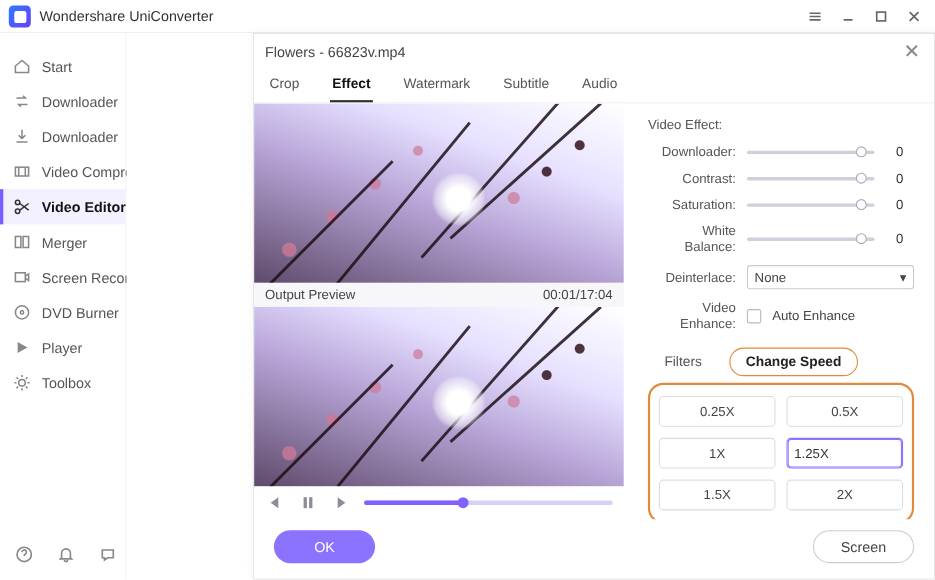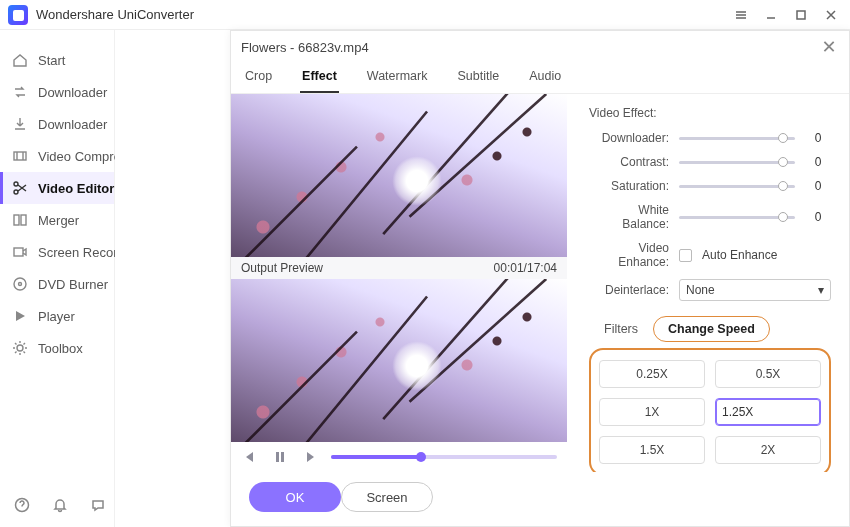--- a/index.html
+++ b/index.html
@@ -79,35 +79,35 @@
   .right{ flex:1; padding:12px 18px 8px 22px; font-size:12px; color:#444; display:flex; flex-direction:column;}
   .sec-title{font-size:12px;color:#555;margin-bottom:6px;}
   .row{display:flex;align-items:center;margin:5px 0;gap:10px;}
   .row label{width:80px;text-align:right;color:#555;}
   .slider{flex:1;height:3px;background:#cfcfdd;border-radius:2px;position:relative;cursor:pointer;}
   .slider .dot{position:absolute;right:10%;top:50%;width:10px;height:10px;border-radius:50%;background:#fff;border:1px solid #aaa;transform:translate(50%,-50%);}
   .val{width:26px;text-align:center;color:#333;}
   .sel{flex:1;height:22px;border:1px solid #ccc;border-radius:3px;padding:0 6px;font-size:12px;color:#444;background:#fff;cursor:pointer;display:flex;align-items:center;justify-content:space-between;}
   .chk{width:13px;height:13px;border:1px solid #bbb;border-radius:2px;display:inline-block;cursor:pointer;}
 
-  .pill-row{display:flex;margin:10px 0 6px;align-items:center;}
+  .pill-row{display:flex;gap:10px;margin:10px 0 6px;align-items:center;}
   .pill{padding:5px 14px;border:1px solid transparent;border-radius:14px;font-size:12.5px;cursor:pointer;background:transparent;color:#555;}
   .pill.active{border-color:#e08a3a;color:#222;font-weight:600;}
 
   .speed-box{border:2px solid #e08a3a;border-radius:14px;padding:10px 8px;display:grid;grid-template-columns:repeat(2,1fr);gap:10px;}
   .speed-btn{height:28px;border:1px solid #ddd;border-radius:4px;background:#fff;font-size:12px;color:#444;cursor:pointer;}
   .speed-btn.sel{border-color:#8b72ff;box-shadow:0 0 0 1px #8b72ff inset;color:#333;}
 
   .right hr{border:none;border-top:1px solid #eee;margin:14px 0 10px;}
   .apply-row{display:flex;align-items:center;gap:12px;}
   .apply-btn{height:26px;padding:0 14px;border:1px solid #ccc;border-radius:13px;background:#fff;font-size:12px;cursor:pointer;color:#444;}
   .reset-ic{width:22px;height:22px;display:flex;align-items:center;justify-content:center;cursor:pointer;}
   .reset-ic svg{width:16px;height:16px;stroke:#888;fill:none;stroke-width:1.6;}
 
-  .dlg-footer{display:flex;justify-content:flex-start;padding:10px 18px 14px;}
+  .dlg-footer{display:flex;justify-content:space-between;gap:14px;padding:10px 18px 14px;}
   .ok-btn{width:92px;height:30px;border:none;border-radius:15px;background:#8b72ff;color:#fff;font-size:13px;cursor:pointer;}
   .cancel-btn{width:92px;height:30px;border:1px solid #ccc;border-radius:15px;background:#fff;color:#444;font-size:13px;cursor:pointer;}
 </style>
 </head>
 <body>
 
 <div class="titlebar">
   <div class="logo"></div>
   <div class="appname">Wondershare UniConverter</div>
   <div class="spacer"></div>
@@ -313,30 +313,30 @@
             <div class="val">0</div>
           </div>
           <div class="row">
             <label>White Balance:</label>
             <div class="slider">
                 <div class="dot"></div>
               </div>
             <div class="val">0</div>
           </div>
           <div class="row">
-            <label>Video Enhance:</label>
-            <span class="chk"></span>
-            <span>Auto Enhance</span>
-          </div>
-          <div class="row">
             <label>Deinterlace:</label>
             <div class="sel">
               <span>None</span>
               <span>▾</span>
             </div>
+          </div>
+          <div class="row">
+            <label>Video Enhance:</label>
+            <span class="chk"></span>
+            <span>Auto Enhance</span>
           </div>
 
           <div class="pill-row">
             <button class="pill">Filters</button>
             <button class="pill active">Change Speed</button>
           </div>
 
           <div class="speed-box">
             <button class="speed-btn">0.25X</button>
             <button class="speed-btn">0.5X</button>

